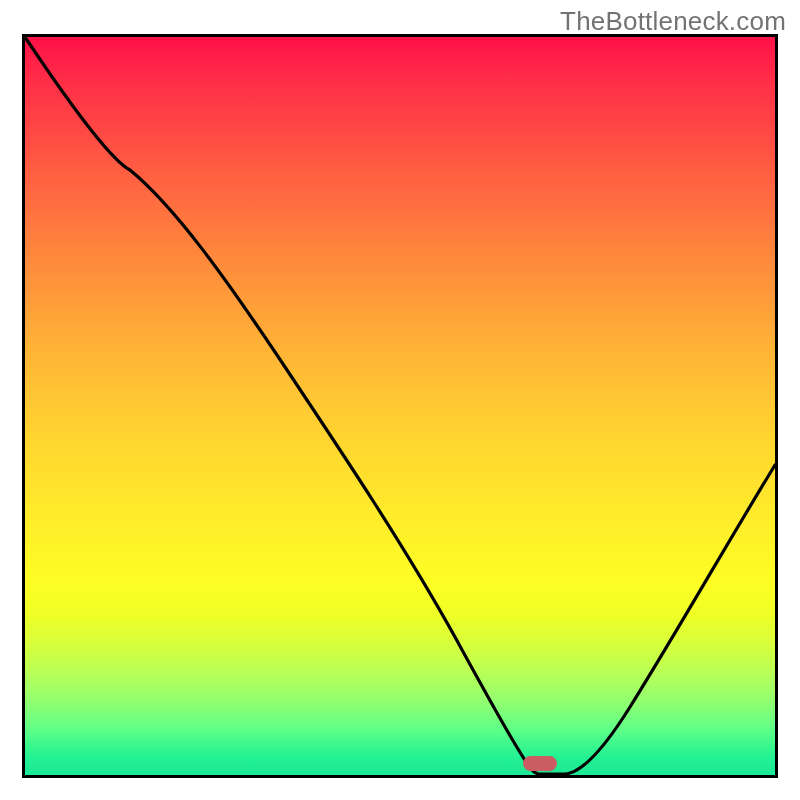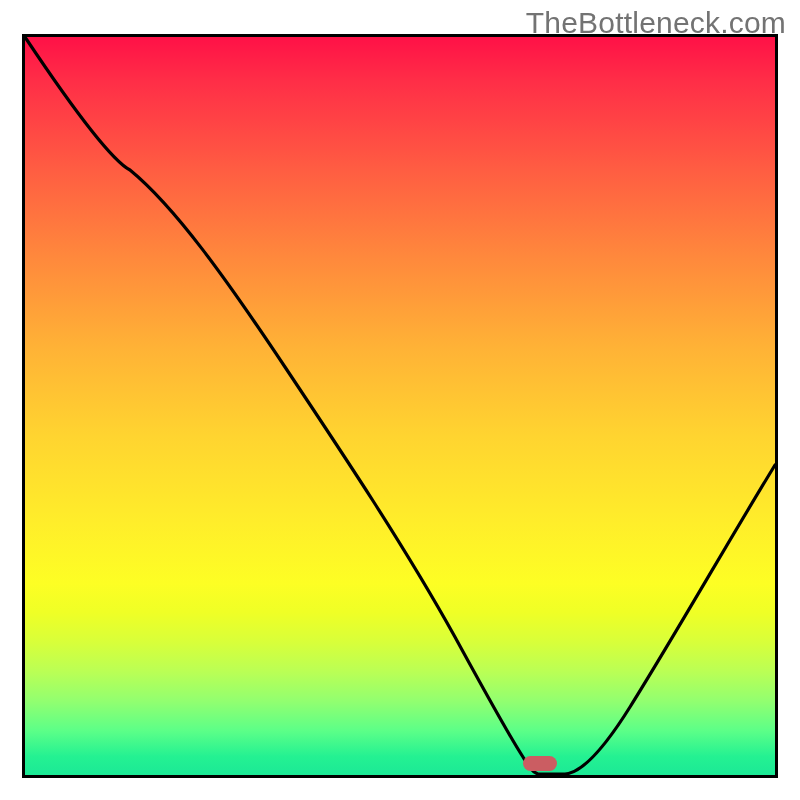--- a/index.html
+++ b/index.html
@@ -12,21 +12,21 @@
   }
   .wrap {
     position: relative;
     width: 800px;
     height: 800px;
   }
   .watermark {
     position: absolute;
     top: 6px;
     right: 14px;
-    font-size: 30px;
+    font-size: 26px;
     color: #737373;
     font-weight: 400;
     letter-spacing: 0.2px;
   }
   .plot-area {
     position: absolute;
     left: 22px;
     top: 34px;
     width: 756px;
     height: 744px;

